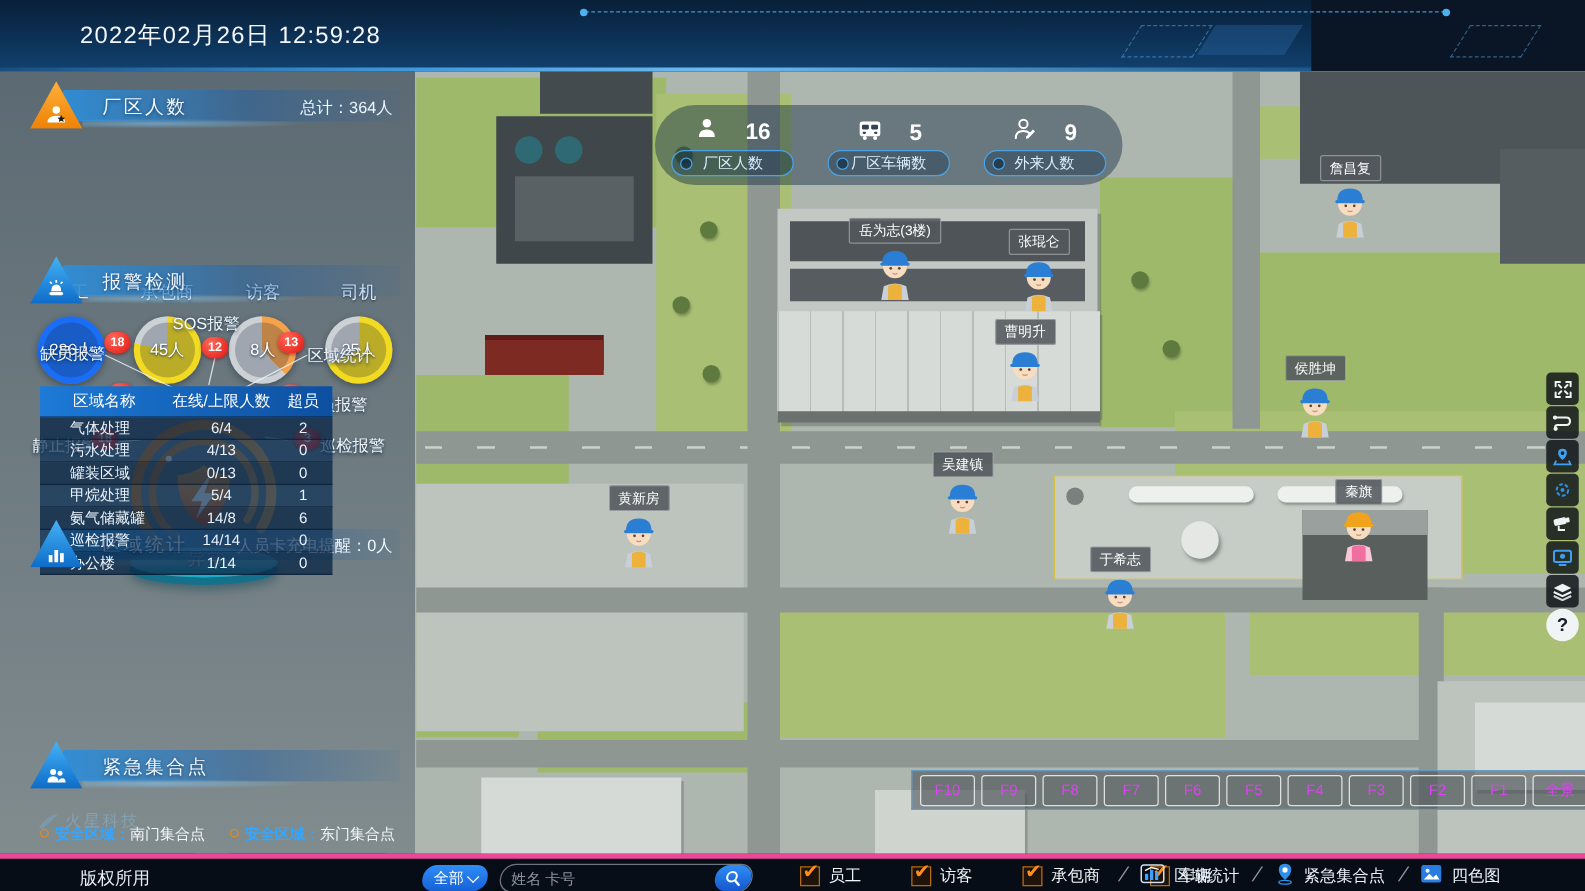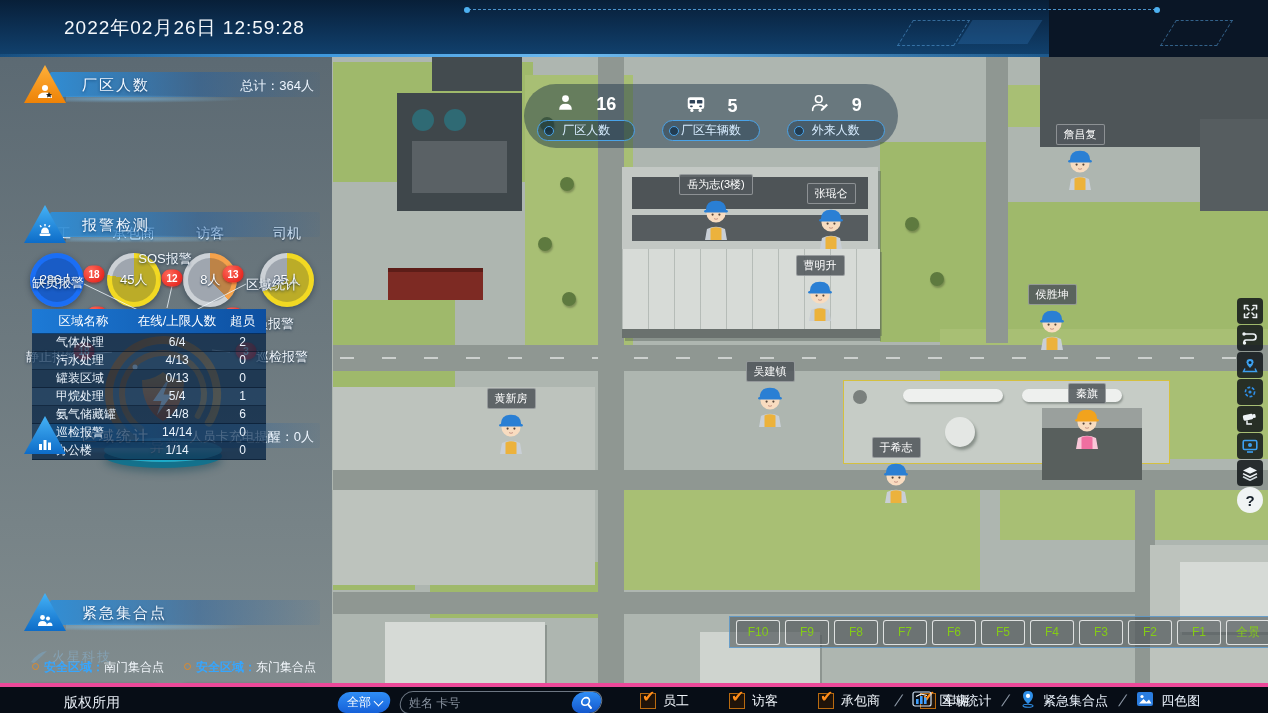--- a/index.html
+++ b/index.html
@@ -91,21 +91,21 @@
   .stat-dot{position:absolute;left:6px;top:4.5px;width:8px;height:8px;border:1.5px solid #4aa3e8;border-radius:50%;background:rgba(12,40,66,.6);}
   
   .worker{position:absolute;width:90px;transform:translateX(-50%);text-align:center;z-index:15;}
   .worker-tag{display:inline-block;background:rgba(82,88,92,.88);color:#fff;font-size:11px;
     padding:2px 7px;border-radius:2px;border:1px solid rgba(255,255,255,.35);white-space:nowrap;}
   .worker svg{display:block;margin:1px auto 0;}
   
   #floor-bar{position:absolute;left:729px;top:616px;height:30px;display:flex;gap:5px;align-items:center;
     background:rgba(66,72,76,.55);border:1px solid rgba(96,164,222,.75);padding:0 6px;z-index:20;}
   .floor-btn{min-width:42px;height:23px;border:1px solid rgba(255,255,255,.78);border-radius:3px;
-    background:rgba(96,102,106,.35);color:#84cc16;font-size:12px;display:flex;align-items:center;justify-content:center;cursor:pointer;}
+    background:rgba(96,102,106,.35);color:#d946ef;font-size:12px;display:flex;align-items:center;justify-content:center;cursor:pointer;}
   
   #right-toolbar{position:absolute;right:5px;top:298px;display:flex;flex-direction:column;gap:1px;z-index:25;}
   .tool-btn{width:26px;height:26px;border-radius:4px;background:rgba(16,21,25,.85);
     display:flex;align-items:center;justify-content:center;cursor:pointer;}
   .tool-btn.help{background:#f0f4f4;border-radius:50%;color:#16202a;font-weight:bold;font-size:15px;}
   
   #bottom-bar{position:absolute;left:0;top:683px;width:1268px;height:30px;background:#070d16;z-index:45;
     border-top:4px solid #ec4899;}
   #copyright{position:absolute;left:64px;top:7px;font-size:14px;color:#e8eef5;}
   #filter-group{position:absolute;left:338px;top:4px;display:flex;align-items:center;gap:10px;}

